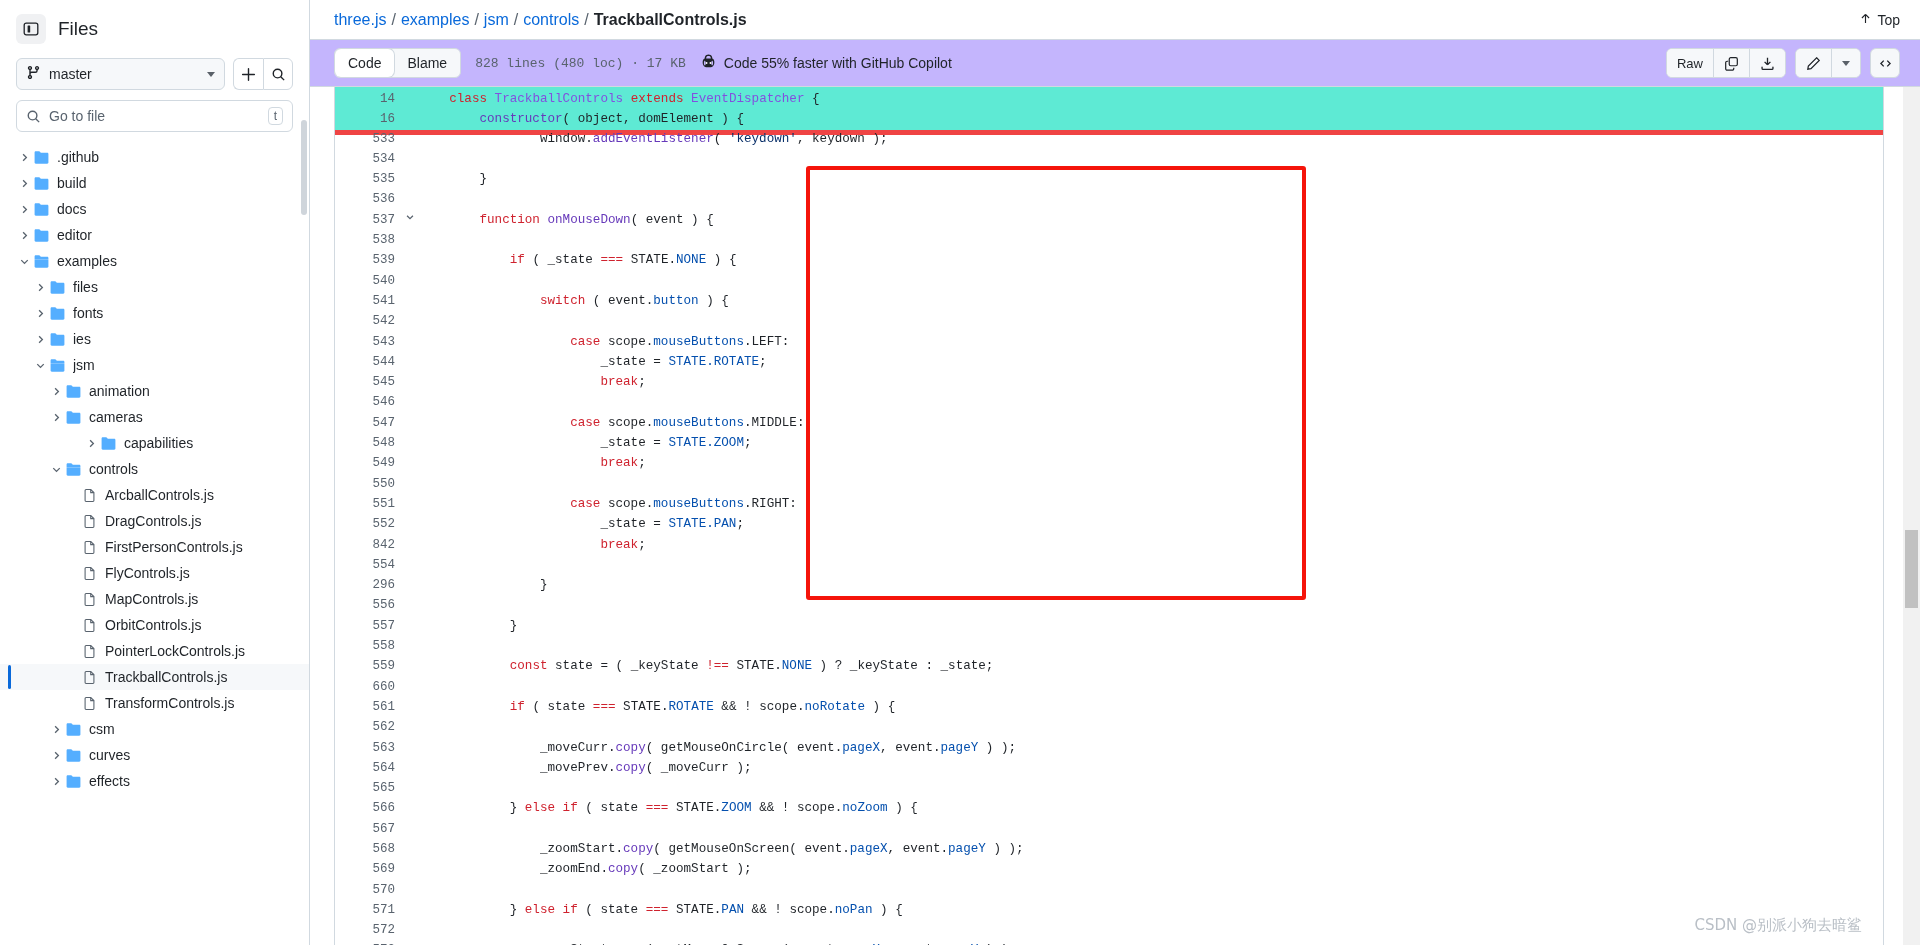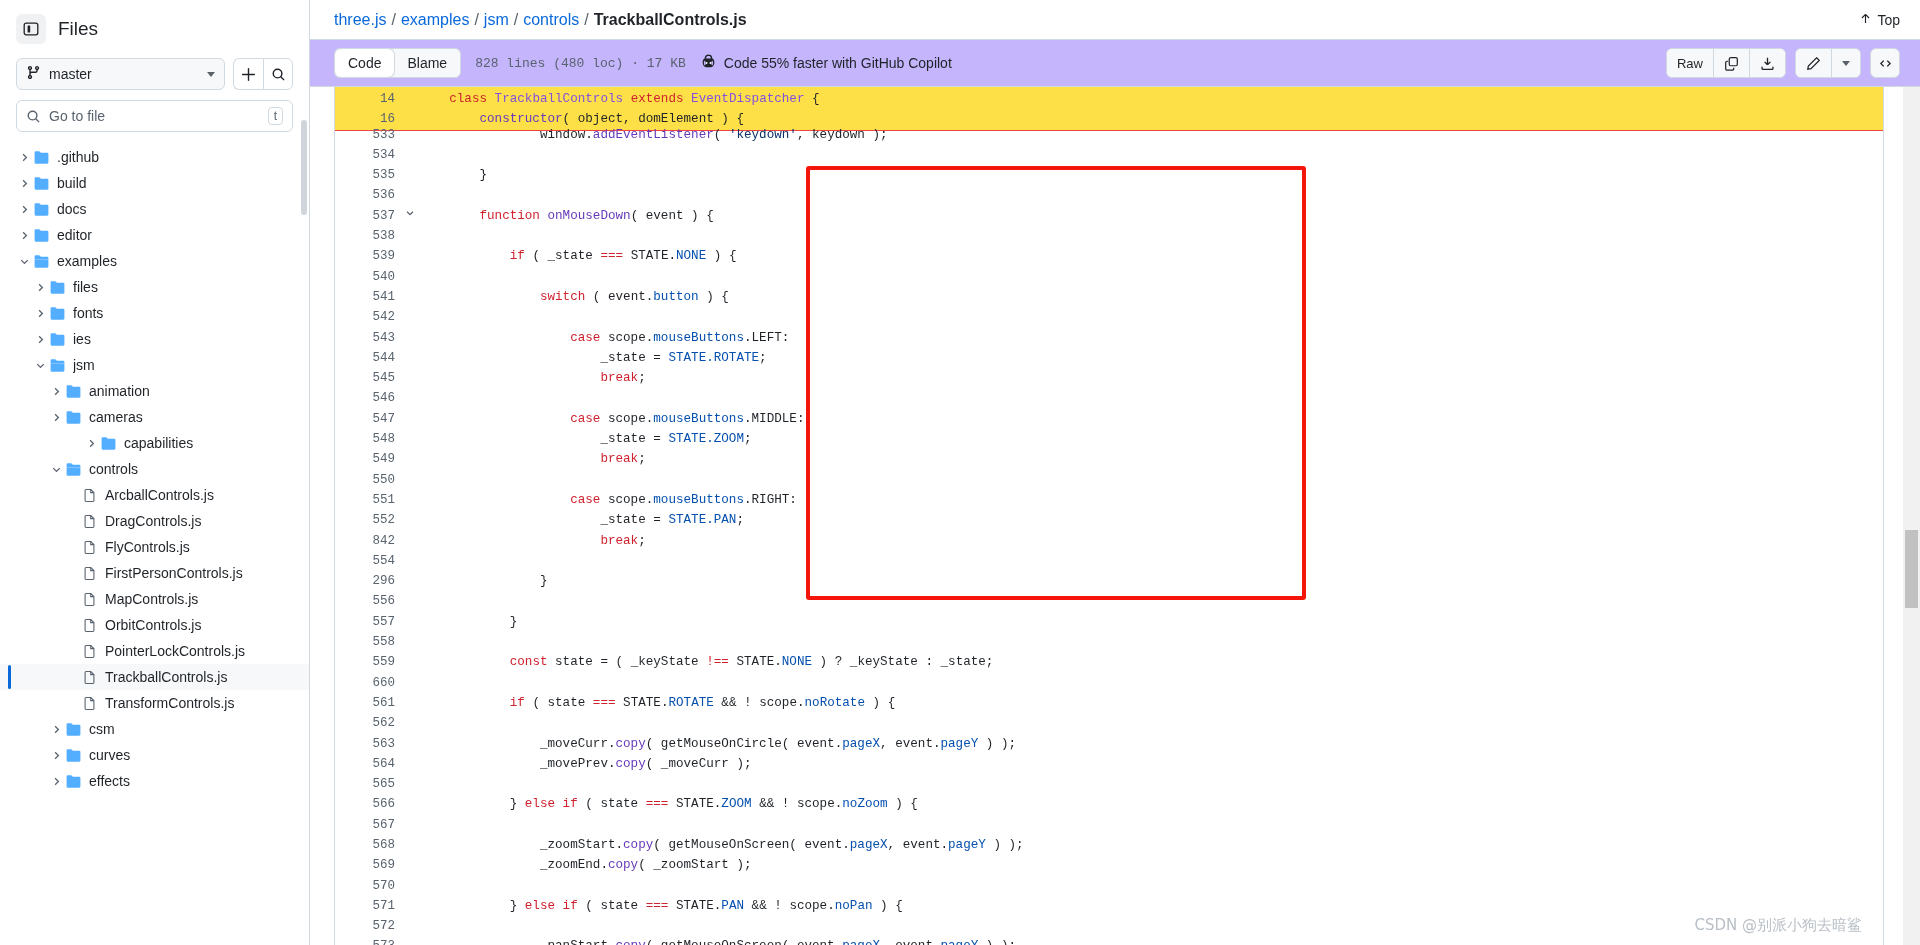--- a/index.html
+++ b/index.html
@@ -177,22 +177,22 @@
     background: #fff;
   }
   .code-pane {
     position: absolute; left: 24px; right: 36px; top: 0; bottom: 0;
     border: 1px solid #d1d9e0;
     border-top: none; border-bottom: none;
     background: #fff;
     overflow: hidden;
   }
   .sticky-head {
-    border-bottom: 1px solid #ef4444;
-    background: #fde047;
+    border-bottom: 5px solid #ef4444;
+    background: #5eead4;
     padding-top: 2px;
   }
   .cl {
     display: flex; align-items: flex-start;
     font-family: "Liberation Mono", monospace;
     font-size: 12.6px; line-height: 20.3px;
     white-space: pre;
   }
   .ln {
     flex: 0 0 66px; width: 66px; text-align: right;
@@ -494,35 +494,35 @@
             <svg width="11" height="11" viewBox="0 0 16 16" fill="none" stroke="#59636e" stroke-width="1.9" aria-hidden="true">
               <path d="M6 3.3 10.7 8 6 12.7"></path>
             </svg>
           </span>
           <span class="ficon">
             <svg width="15" height="15" viewBox="0 0 16 16" fill="none" stroke="#59636e" stroke-width="1.15" aria-hidden="true">
               <path d="M9.3 1.6H4.3a1 1 0 0 0-1 1v10.8a1 1 0 0 0 1 1h7.4a1 1 0 0 0 1-1V4.9z"></path>
               <path d="M9.3 1.6v3.3h3.4"></path>
             </svg>
           </span>
+          <span class="tlabel">FirstPersonControls.js</span>
+        </div>
+        <div class="tree-row" style="padding-left: 64px;">
+          <span class="chev empty">
+            <svg width="11" height="11" viewBox="0 0 16 16" fill="none" stroke="#59636e" stroke-width="1.9" aria-hidden="true">
+              <path d="M6 3.3 10.7 8 6 12.7"></path>
+            </svg>
+          </span>
+          <span class="ficon">
+            <svg width="15" height="15" viewBox="0 0 16 16" fill="none" stroke="#59636e" stroke-width="1.15" aria-hidden="true">
+              <path d="M9.3 1.6H4.3a1 1 0 0 0-1 1v10.8a1 1 0 0 0 1 1h7.4a1 1 0 0 0 1-1V4.9z"></path>
+              <path d="M9.3 1.6v3.3h3.4"></path>
+            </svg>
+          </span>
           <span class="tlabel">FlyControls.js</span>
-        </div>
-        <div class="tree-row" style="padding-left: 64px;">
-          <span class="chev empty">
-            <svg width="11" height="11" viewBox="0 0 16 16" fill="none" stroke="#59636e" stroke-width="1.9" aria-hidden="true">
-              <path d="M6 3.3 10.7 8 6 12.7"></path>
-            </svg>
-          </span>
-          <span class="ficon">
-            <svg width="15" height="15" viewBox="0 0 16 16" fill="none" stroke="#59636e" stroke-width="1.15" aria-hidden="true">
-              <path d="M9.3 1.6H4.3a1 1 0 0 0-1 1v10.8a1 1 0 0 0 1 1h7.4a1 1 0 0 0 1-1V4.9z"></path>
-              <path d="M9.3 1.6v3.3h3.4"></path>
-            </svg>
-          </span>
-          <span class="tlabel">FirstPersonControls.js</span>
         </div>
         <div class="tree-row" style="padding-left: 64px;">
           <span class="chev empty">
             <svg width="11" height="11" viewBox="0 0 16 16" fill="none" stroke="#59636e" stroke-width="1.9" aria-hidden="true">
               <path d="M6 3.3 10.7 8 6 12.7"></path>
             </svg>
           </span>
           <span class="ficon">
             <svg width="15" height="15" viewBox="0 0 16 16" fill="none" stroke="#59636e" stroke-width="1.15" aria-hidden="true">
               <path d="M9.3 1.6H4.3a1 1 0 0 0-1 1v10.8a1 1 0 0 0 1 1h7.4a1 1 0 0 0 1-1V4.9z"></path>

